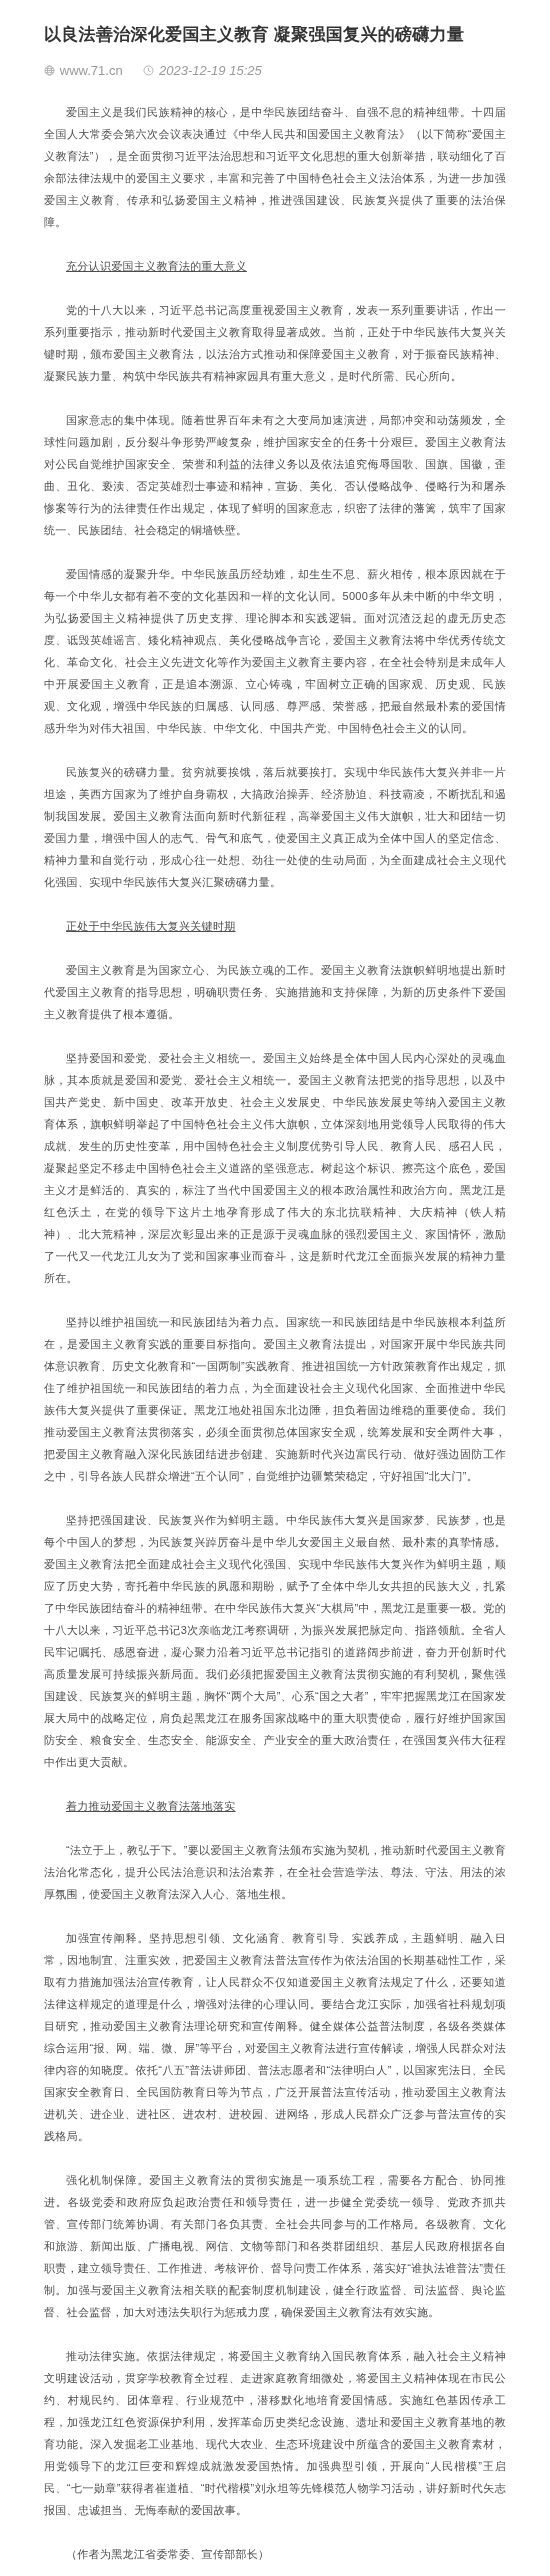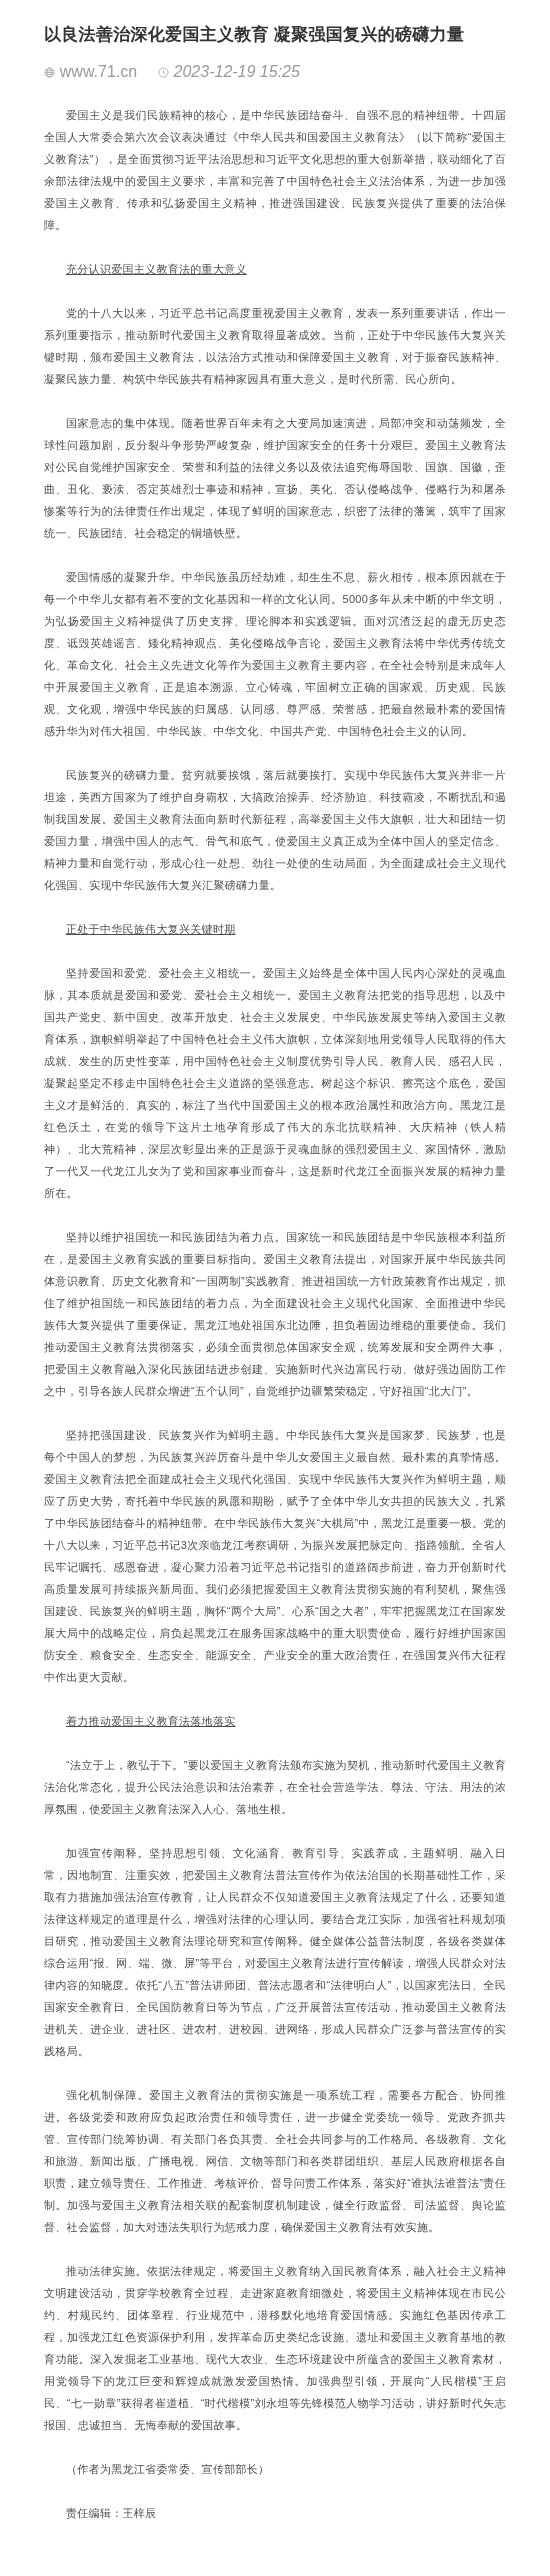--- a/index.html
+++ b/index.html
@@ -21,21 +21,21 @@
     font-weight: 700;
     color: #333333;
     line-height: 1.45;
     letter-spacing: 0.3px;
   }
   .meta-row {
     margin-top: 15px;
     display: flex;
     align-items: center;
     color: #999999;
-    font-size: 16px;
+    font-size: 13px;
   }
   .meta-item { display: flex; align-items: center; }
   .meta-item + .meta-item { margin-left: 20.6px; font-style: italic; }
   .meta-icon { width: 11px; height: 11px; margin-right: 4.8px; display: inline-block; }
   .meta-icon svg { display: block; width: 11px; height: 11px; }
   .article-body { margin-top: 23.4px; }
   .block {
     margin: 0 0 22px 0;
     font-size: 11px;
     font-weight: 400;
@@ -81,20 +81,21 @@
 
   <div class="article-body">
 
   <p class="block paragraph">爱国主义是我们民族精神的核心，是中华民族团结奋斗、自强不息的精神纽带。十四届全国人大常委会第六次会议表决通过《中华人民共和国爱国主义教育法》（以下简称“爱国主义教育法”），是全面贯彻习近平法治思想和习近平文化思想的重大创新举措，联动细化了百余部法律法规中的爱国主义要求，丰富和完善了中国特色社会主义法治体系，为进一步加强爱国主义教育、传承和弘扬爱国主义精神，推进强国建设、民族复兴提供了重要的法治保障。</p>
       <h2 class="block heading">充分认识爱国主义教育法的重大意义</h2>
       <p class="block paragraph">党的十八大以来，习近平总书记高度重视爱国主义教育，发表一系列重要讲话，作出一系列重要指示，推动新时代爱国主义教育取得显著成效。当前，正处于中华民族伟大复兴关键时期，颁布爱国主义教育法，以法治方式推动和保障爱国主义教育，对于振奋民族精神、凝聚民族力量、构筑中华民族共有精神家园具有重大意义，是时代所需、民心所向。</p>
       <p class="block paragraph">国家意志的集中体现。随着世界百年未有之大变局加速演进，局部冲突和动荡频发，全球性问题加剧，反分裂斗争形势严峻复杂，维护国家安全的任务十分艰巨。爱国主义教育法对公民自觉维护国家安全、荣誉和利益的法律义务以及依法追究侮辱国歌、国旗、国徽，歪曲、丑化、亵渎、否定英雄烈士事迹和精神，宣扬、美化、否认侵略战争、侵略行为和屠杀惨案等行为的法律责任作出规定，体现了鲜明的国家意志，织密了法律的藩篱，筑牢了国家统一、民族团结、社会稳定的铜墙铁壁。</p>
       <p class="block paragraph">爱国情感的凝聚升华。中华民族虽历经劫难，却生生不息、薪火相传，根本原因就在于每一个中华儿女都有着不变的文化基因和一样的文化认同。5000多年从未中断的中华文明，为弘扬爱国主义精神提供了历史支撑、理论脚本和实践逻辑。面对沉渣泛起的虚无历史态度、诋毁英雄谣言、矮化精神观点、美化侵略战争言论，爱国主义教育法将中华优秀传统文化、革命文化、社会主义先进文化等作为爱国主义教育主要内容，在全社会特别是未成年人中开展爱国主义教育，正是追本溯源、立心铸魂，牢固树立正确的国家观、历史观、民族观、文化观，增强中华民族的归属感、认同感、尊严感、荣誉感，把最自然最朴素的爱国情感升华为对伟大祖国、中华民族、中华文化、中国共产党、中国特色社会主义的认同。</p>
       <p class="block paragraph">民族复兴的磅礴力量。贫穷就要挨饿，落后就要挨打。实现中华民族伟大复兴并非一片坦途，美西方国家为了维护自身霸权，大搞政治操弄、经济胁迫、科技霸凌，不断扰乱和遏制我国发展。爱国主义教育法面向新时代新征程，高举爱国主义伟大旗帜，壮大和团结一切爱国力量，增强中国人的志气、骨气和底气，使爱国主义真正成为全体中国人的坚定信念、精神力量和自觉行动，形成心往一处想、劲往一处使的生动局面，为全面建成社会主义现代化强国、实现中华民族伟大复兴汇聚磅礴力量。</p>
       <h2 class="block heading">正处于中华民族伟大复兴关键时期</h2>
+      <p class="block paragraph">爱国主义教育是为国家立心、为民族立魂的工作。爱国主义教育法旗帜鲜明地提出新时代爱国主义教育的指导思想，明确职责任务、实施措施和支持保障，为新的历史条件下爱国主义教育提供了根本遵循。</p>
       <p class="block paragraph">坚持爱国和爱党、爱社会主义相统一。爱国主义始终是全体中国人民内心深处的灵魂血脉，其本质就是爱国和爱党、爱社会主义相统一。爱国主义教育法把党的指导思想，以及中国共产党史、新中国史、改革开放史、社会主义发展史、中华民族发展史等纳入爱国主义教育体系，旗帜鲜明举起了中国特色社会主义伟大旗帜，立体深刻地用党领导人民取得的伟大成就、发生的历史性变革，用中国特色社会主义制度优势引导人民、教育人民、感召人民，凝聚起坚定不移走中国特色社会主义道路的坚强意志。树起这个标识、擦亮这个底色，爱国主义才是鲜活的、真实的，标注了当代中国爱国主义的根本政治属性和政治方向。黑龙江是红色沃土，在党的领导下这片土地孕育形成了伟大的东北抗联精神、大庆精神（铁人精神）、北大荒精神，深层次彰显出来的正是源于灵魂血脉的强烈爱国主义、家国情怀，激励了一代又一代龙江儿女为了党和国家事业而奋斗，这是新时代龙江全面振兴发展的精神力量所在。</p>
       <p class="block paragraph">坚持以维护祖国统一和民族团结为着力点。国家统一和民族团结是中华民族根本利益所在，是爱国主义教育实践的重要目标指向。爱国主义教育法提出，对国家开展中华民族共同体意识教育、历史文化教育和“一国两制”实践教育、推进祖国统一方针政策教育作出规定，抓住了维护祖国统一和民族团结的着力点，为全面建设社会主义现代化国家、全面推进中华民族伟大复兴提供了重要保证。黑龙江地处祖国东北边陲，担负着固边维稳的重要使命。我们推动爱国主义教育法贯彻落实，必须全面贯彻总体国家安全观，统筹发展和安全两件大事，把爱国主义教育融入深化民族团结进步创建、实施新时代兴边富民行动、做好强边固防工作之中，引导各族人民群众增进“五个认同”，自觉维护边疆繁荣稳定，守好祖国“北大门”。</p>
       <p class="block paragraph">坚持把强国建设、民族复兴作为鲜明主题。中华民族伟大复兴是国家梦、民族梦，也是每个中国人的梦想，为民族复兴踔厉奋斗是中华儿女爱国主义最自然、最朴素的真挚情感。爱国主义教育法把全面建成社会主义现代化强国、实现中华民族伟大复兴作为鲜明主题，顺应了历史大势，寄托着中华民族的夙愿和期盼，赋予了全体中华儿女共担的民族大义，扎紧了中华民族团结奋斗的精神纽带。在中华民族伟大复兴“大棋局”中，黑龙江是重要一极。党的十八大以来，习近平总书记3次亲临龙江考察调研，为振兴发展把脉定向、指路领航。全省人民牢记嘱托、感恩奋进，凝心聚力沿着习近平总书记指引的道路阔步前进，奋力开创新时代高质量发展可持续振兴新局面。我们必须把握爱国主义教育法贯彻实施的有利契机，聚焦强国建设、民族复兴的鲜明主题，胸怀“两个大局”、心系“国之大者”，牢牢把握黑龙江在国家发展大局中的战略定位，肩负起黑龙江在服务国家战略中的重大职责使命，履行好维护国家国防安全、粮食安全、生态安全、能源安全、产业安全的重大政治责任，在强国复兴伟大征程中作出更大贡献。</p>
       <h2 class="block heading">着力推动爱国主义教育法落地落实</h2>
       <p class="block paragraph">“法立于上，教弘于下。”要以爱国主义教育法颁布实施为契机，推动新时代爱国主义教育法治化常态化，提升公民法治意识和法治素养，在全社会营造学法、尊法、守法、用法的浓厚氛围，使爱国主义教育法深入人心、落地生根。</p>
       <p class="block paragraph">加强宣传阐释。坚持思想引领、文化涵育、教育引导、实践养成，主题鲜明、融入日常，因地制宜、注重实效，把爱国主义教育法普法宣传作为依法治国的长期基础性工作，采取有力措施加强法治宣传教育，让人民群众不仅知道爱国主义教育法规定了什么，还要知道法律这样规定的道理是什么，增强对法律的心理认同。要结合龙江实际，加强省社科规划项目研究，推动爱国主义教育法理论研究和宣传阐释。健全媒体公益普法制度，各级各类媒体综合运用“报、网、端、微、屏”等平台，对爱国主义教育法进行宣传解读，增强人民群众对法律内容的知晓度。依托“八五”普法讲师团、普法志愿者和“法律明白人”，以国家宪法日、全民国家安全教育日、全民国防教育日等为节点，广泛开展普法宣传活动，推动爱国主义教育法进机关、进企业、进社区、进农村、进校园、进网络，形成人民群众广泛参与普法宣传的实践格局。</p>
       <p class="block paragraph">强化机制保障。爱国主义教育法的贯彻实施是一项系统工程，需要各方配合、协同推进。各级党委和政府应负起政治责任和领导责任，进一步健全党委统一领导、党政齐抓共管、宣传部门统筹协调、有关部门各负其责、全社会共同参与的工作格局。各级教育、文化和旅游、新闻出版、广播电视、网信、文物等部门和各类群团组织、基层人民政府根据各自职责，建立领导责任、工作推进、考核评价、督导问责工作体系，落实好“谁执法谁普法”责任制。加强与爱国主义教育法相关联的配套制度机制建设，健全行政监督、司法监督、舆论监督、社会监督，加大对违法失职行为惩戒力度，确保爱国主义教育法有效实施。</p>
       <p class="block paragraph">推动法律实施。依据法律规定，将爱国主义教育纳入国民教育体系，融入社会主义精神文明建设活动，贯穿学校教育全过程、走进家庭教育细微处，将爱国主义精神体现在市民公约、村规民约、团体章程、行业规范中，潜移默化地培育爱国情感。实施红色基因传承工程，加强龙江红色资源保护利用，发挥革命历史类纪念设施、遗址和爱国主义教育基地的教育功能。深入发掘老工业基地、现代大农业、生态环境建设中所蕴含的爱国主义教育素材，用党领导下的龙江巨变和辉煌成就激发爱国热情。加强典型引领，开展向“人民楷模”王启民、“七一勋章”获得者崔道植、“时代楷模”刘永坦等先锋模范人物学习活动，讲好新时代矢志报国、忠诚担当、无悔奉献的爱国故事。</p>
       <p class="block author">（作者为黑龙江省委常委、宣传部部长）</p>
       <p class="block editor">责任编辑：王梓辰</p>

